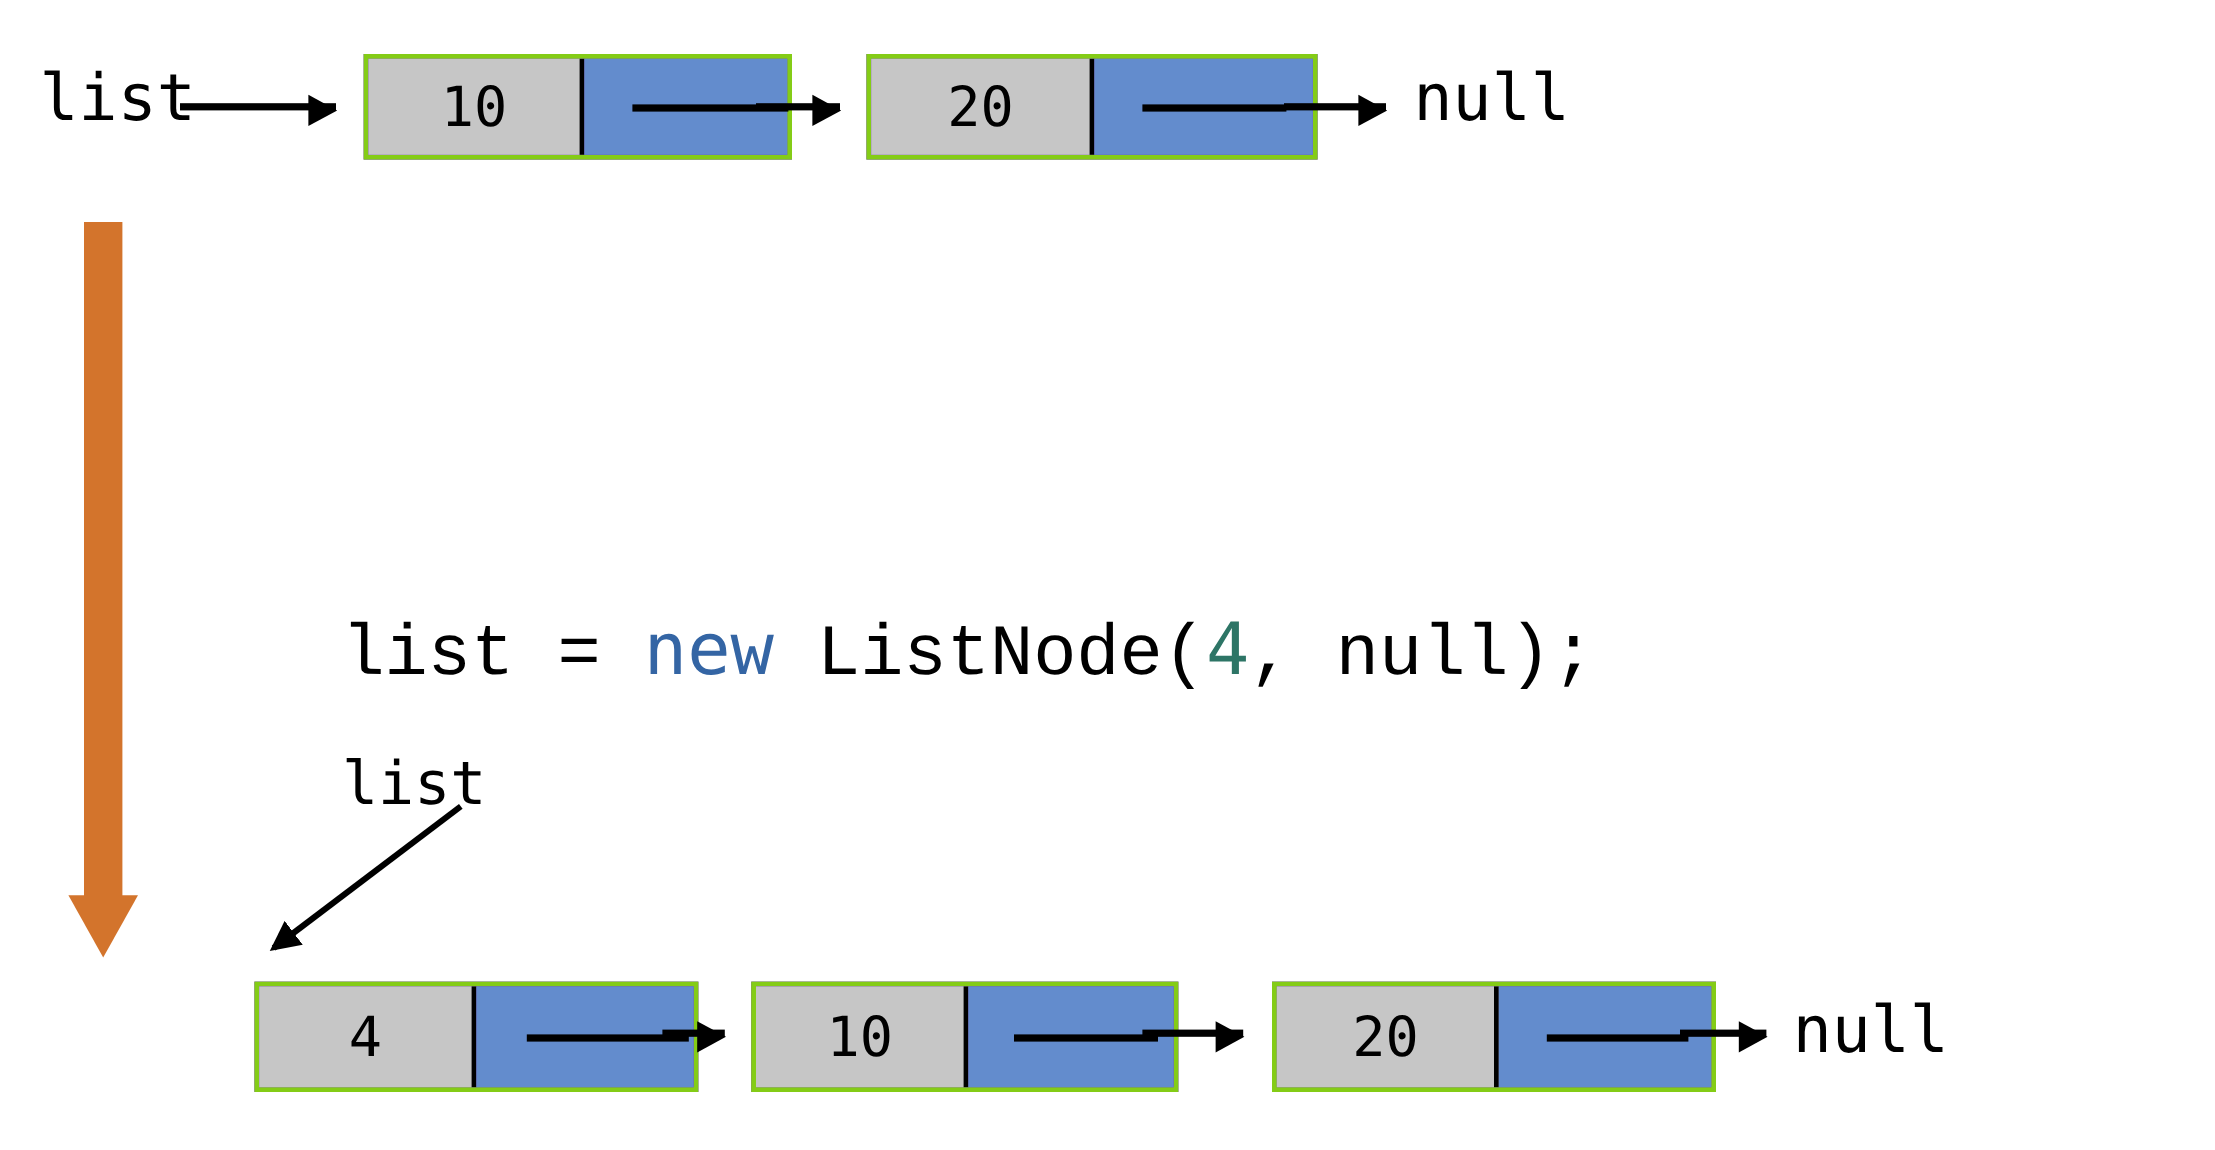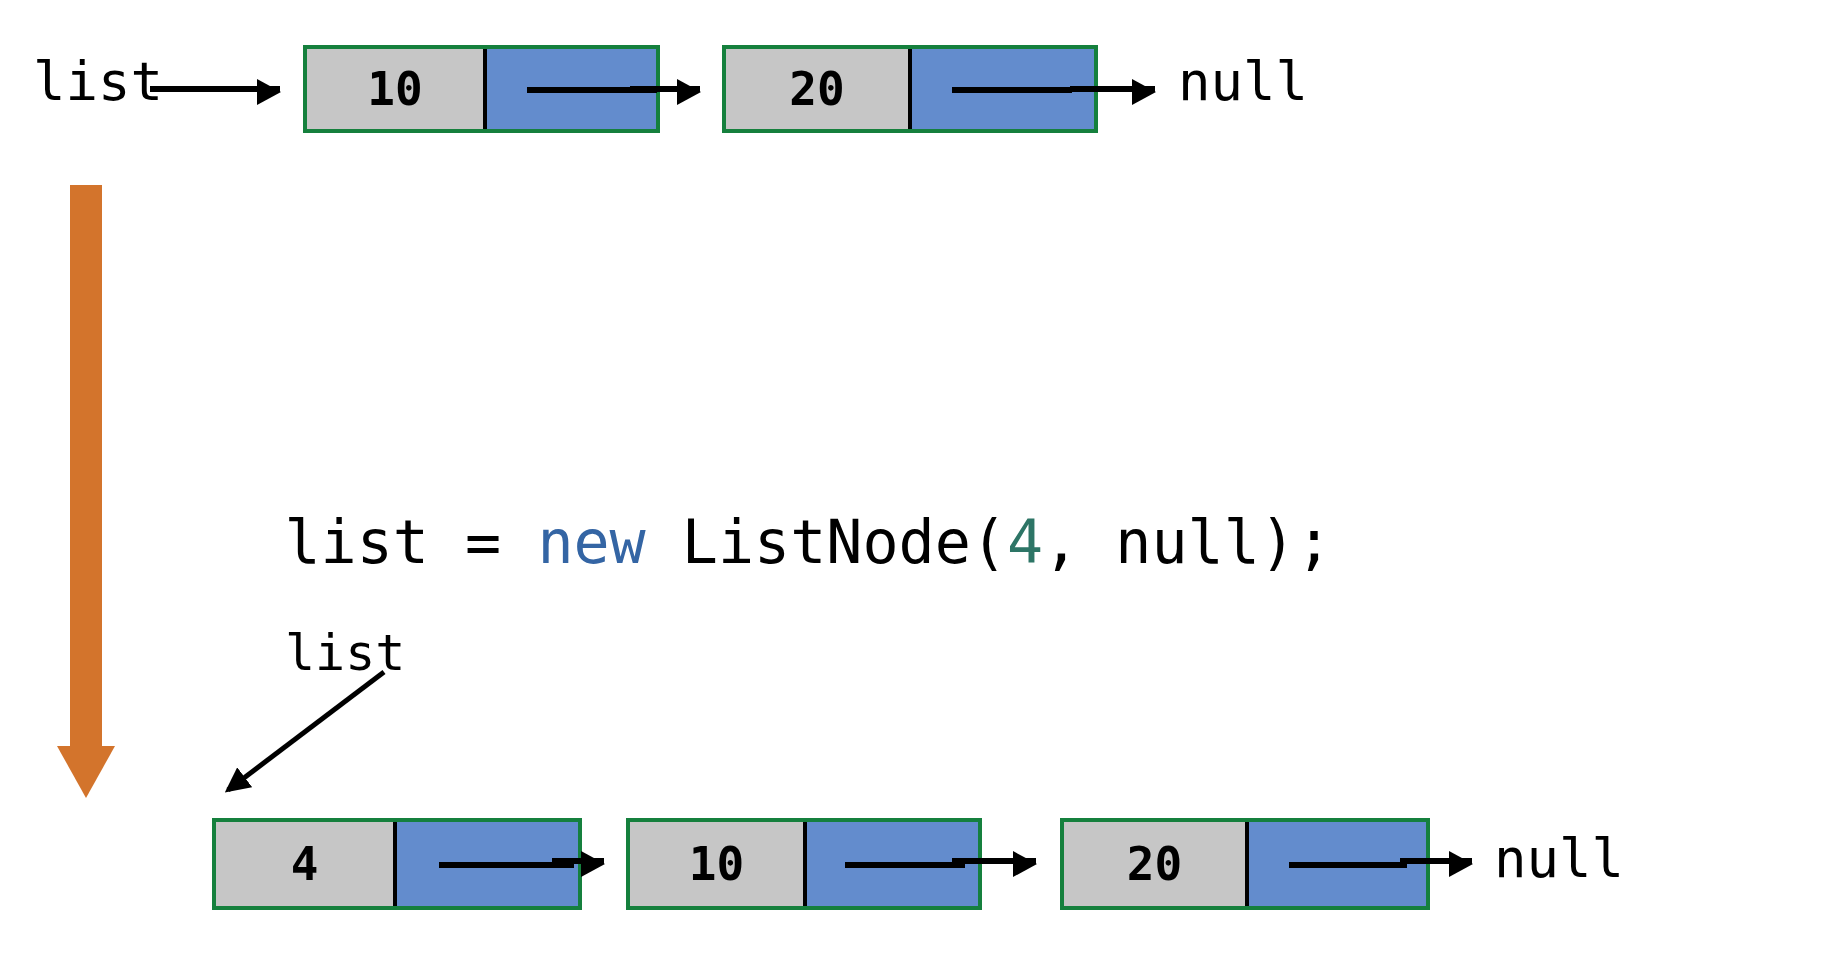--- a/index.html
+++ b/index.html
@@ -21,24 +21,23 @@
     position: absolute;
     color: #000000;
     white-space: pre;
     line-height: 1;
   }
 
   
   .node {
     position: absolute;
     box-sizing: border-box;
-    border: 4px solid #15803d;
+    border: 4px solid #84cc16;
     display: flex;
     background: #6d28d9;
-    font-weight: bold;
   }
   .cell-data {
     box-sizing: border-box;
     background: #c6c6c6;
     display: flex;
     align-items: center;
     justify-content: center;
     color: #000000;
     border-right: 4px solid #000000;
   }
@@ -85,21 +84,21 @@
     border-right: 29px solid transparent;
     border-top: 52px solid #d3742c;
   }
 
   
   #code-line {
     position: absolute;
     white-space: pre;
     line-height: 1;
   }
-  .tok-plain { color: #000000; }
+  .tok-plain { color: #000000; font-family: Liberation Mono, monospace; }
   .tok-kw    { color: #3465a4; margin-top: 24px; }
   .tok-num   { color: #2d7566; }
 
   
   #diagonal-arrow-svg {
     position: absolute;
     left: 180px;
     top: 640px;
     width: 260px;
     height: 190px;

